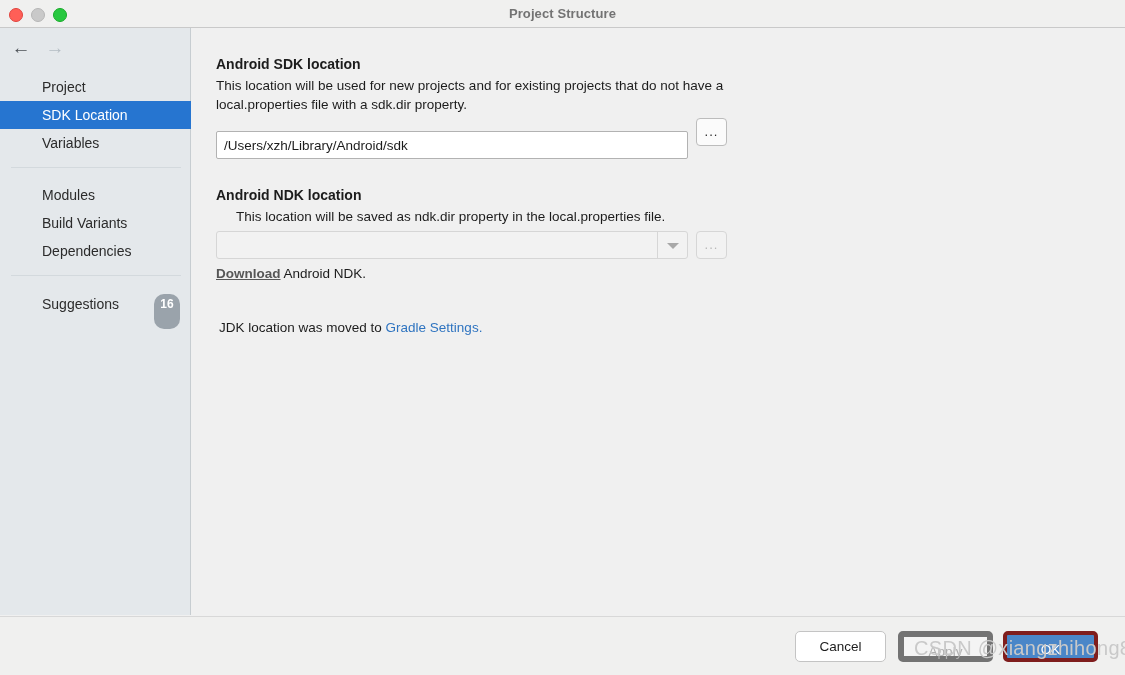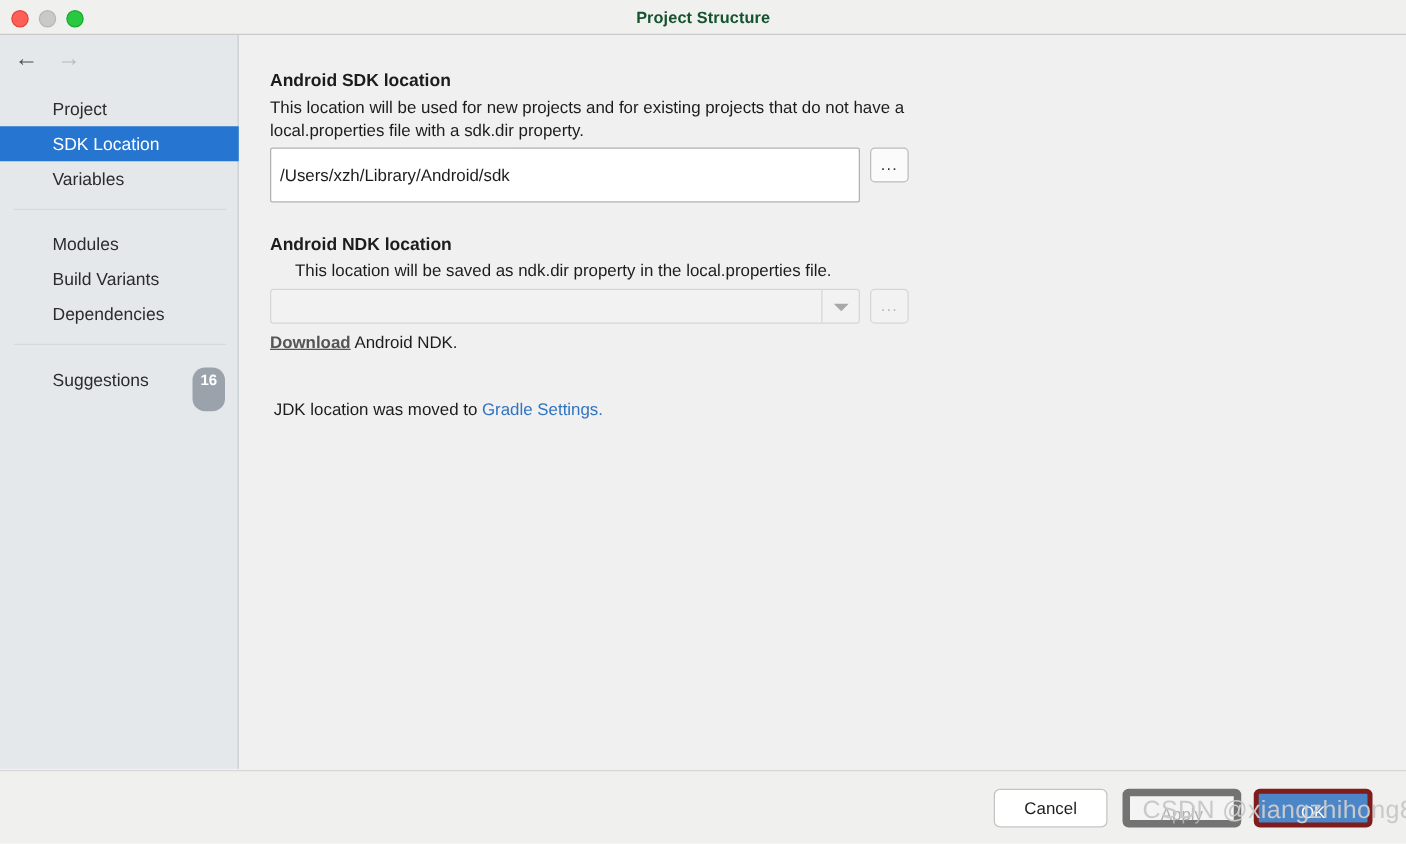--- a/index.html
+++ b/index.html
@@ -52,21 +52,21 @@
   .tl-max    { background: #28c840; border: 1px solid #17ab29; }
   #title-text {
     position: absolute;
     left: 0; top: 0;
     width: 1125px;
     height: 28px;
     line-height: 28px;
     text-align: center;
     font-size: 13px;
     font-weight: bold;
-    color: #14532d;
+    color: #737373;
     letter-spacing: 0.1px;
   }
 
   
   #sidebar {
     position: absolute;
     left: 0;
     top: 28px;
     width: 191px;
     height: 587px;
@@ -375,21 +375,21 @@
       <div id="sugg-badge">16</div>
     </div>
 
   </div>
 
   <div id="content">
 
     <div class="sect-title" style="left:24px; top:28px;">Android SDK location</div>
     <div class="sect-desc" style="left:24px; top:48px;">This location will be used for new projects and for existing projects that do not have a local.properties file with a sdk.dir property.</div>
 
-    <input class="textfield" id="sdk-path-input" type="text" style="left: 24px; top: 90px; width: 472px; height: 44px;" value="/Users/xzh/Library/Android/sdk">
+    <input class="textfield" id="sdk-path-input" type="text" style="left: 24px; top: 103px; width: 472px; height: 28px;" value="/Users/xzh/Library/Android/sdk">
     <div class="ellipsis-btn" style="left:504px; top:90px; width:31px; height:28px;">...</div>
 
     <div class="sect-title" style="left:24px; top:159px;">Android NDK location</div>
     <div class="sect-desc" style="left:24px; top:179px;margin-left:20px;">This location will be saved as ndk.dir property in the local.properties file.</div>
 
     <div id="ndk-combo">
       <div id="ndk-combo-arrowbox">
         <div id="ndk-arrow"></div>
       </div>
     </div>

